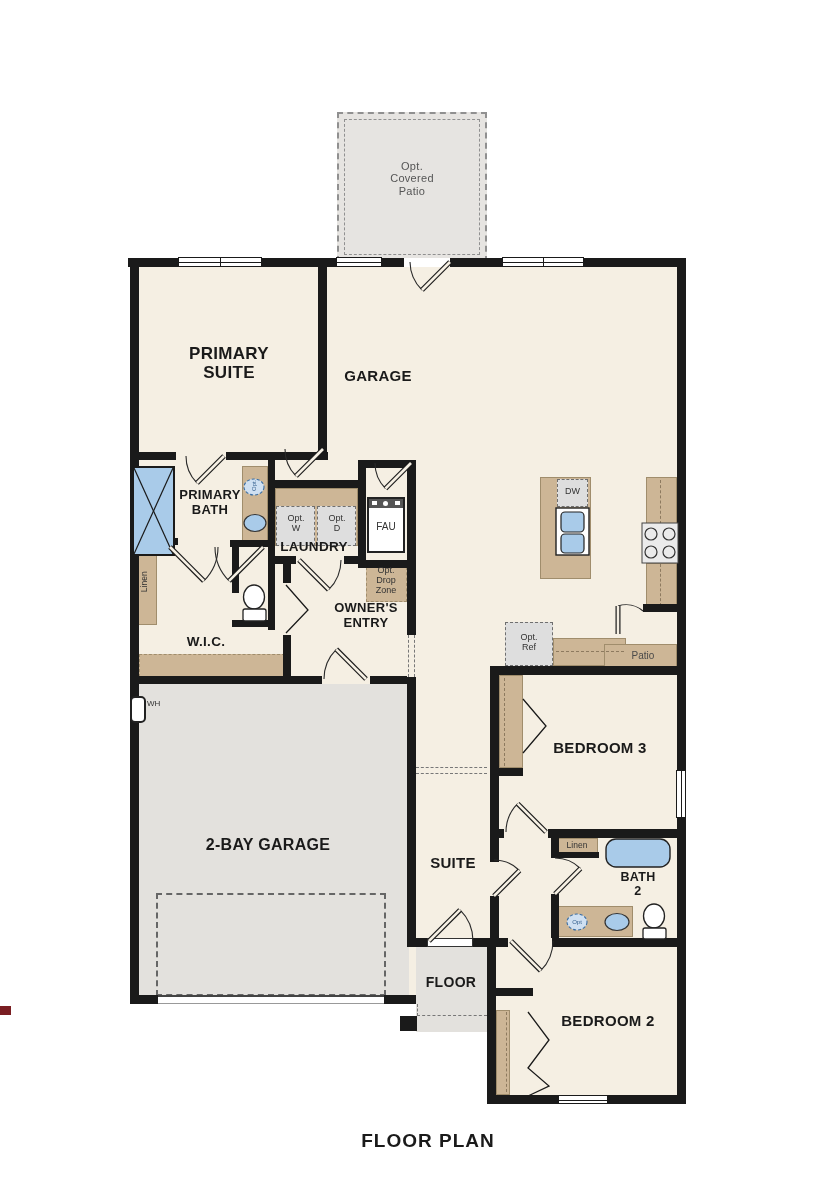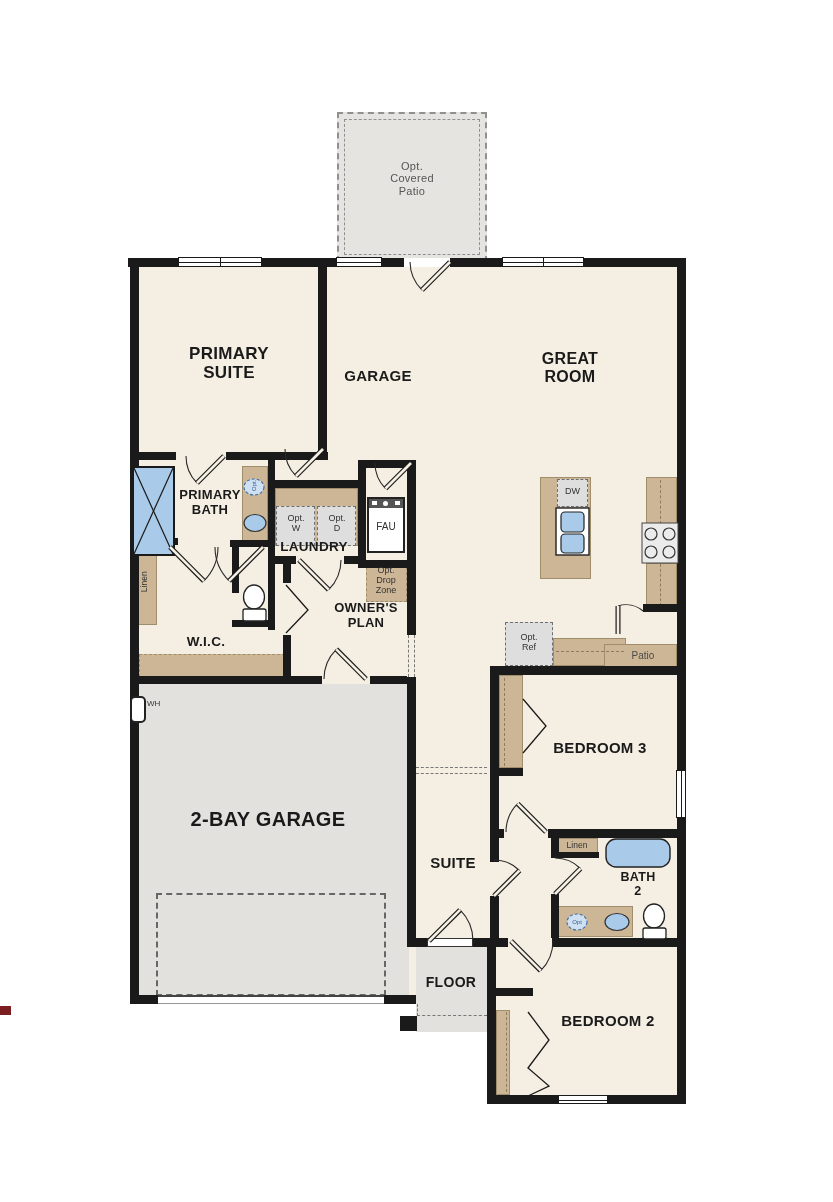--- a/index.html
+++ b/index.html
@@ -254,29 +254,27 @@
       <polyline points="528,1012 549,1040 528,1068 549,1086 528,1096"></polyline>
     </g>
   </svg>
 
   <div class="lbl" style="left:372px;top:160px;width:80px;font-size:11px;font-weight:400;color:#555;">Opt.
 Covered
 Patio</div>
   <div class="lbl" style="left:149px;top:344px;width:160px;font-size:17px;">PRIMARY
 SUITE</div>
   <div class="lbl" style="left:328px;top:368px;width:100px;font-size:15px;">GARAGE</div>
-  <div class="lbl" style="left:510px;top:350px;width:120px;font-size:16px;">GREAT
-ROOM</div>
   <div class="lbl" style="left:170px;top:488px;width:80px;font-size:13px;">PRIMARY
 BATH</div>
   <div class="lbl" style="left:266px;top:539px;width:96px;font-size:13.5px;">LAUNDRY</div>
   <div class="lbl" style="left:316px;top:601px;width:100px;font-size:13px;">OWNER'S
-PLAN</div>
+ENTRY</div>
   <div class="lbl" style="left:176px;top:634px;width:60px;font-size:13.5px;">W.I.C.</div>
-  <div class="lbl" style="left:178px;top:808px;width:180px;font-size:20px;">2-BAY GARAGE</div>
+  <div class="lbl" style="left:178px;top:836px;width:180px;font-size:16px;">2-BAY GARAGE</div>
   <div class="lbl" style="left:416px;top:855px;width:74px;font-size:15px;">SUITE</div>
   <div class="lbl" style="left:530px;top:740px;width:140px;font-size:15px;">BEDROOM 3</div>
   <div class="lbl" style="left:612px;top:870px;width:52px;font-size:12.5px;">BATH
 2</div>
   <div class="lbl" style="left:416px;top:975px;width:70px;font-size:14px;">FLOOR</div>
   <div class="lbl" style="left:538px;top:1013px;width:140px;font-size:15px;">BEDROOM 2</div>
   <div class="sm" style="left:612px;top:650px;width:62px;font-size:10px;color:#4a4a4a;">Patio</div>
 
   <div class="sm" style="left:125px;top:577px;width:40px;font-size:8.5px;transform:rotate(-90deg);">Linen</div>
   <div class="sm" style="left:556px;top:841px;width:42px;font-size:8.5px;">Linen</div>
@@ -287,15 +285,16 @@
   <div class="sm" style="left:363px;top:565px;width:46px;font-size:9px;">Opt.
 Drop
 Zone</div>
   <div class="sm" style="left:557px;top:486px;width:31px;font-size:9px;">DW</div>
   <div class="sm" style="left:506px;top:632px;width:46px;font-size:9px;">Opt.
 Ref</div>
   <div class="sm" style="left:147px;top:700px;width:22px;font-size:8px;text-align:left;">WH</div>
   <div class="sm" style="left:246px;top:482px;width:16px;font-size:6px;color:#335e8d;transform:rotate(-90deg);">Opt.</div>
   <div class="sm" style="left:569px;top:919px;width:16px;font-size:6px;color:#335e8d;">Opt</div>
 
+  <div class="lbl" style="left:318px;top:1130px;width:220px;font-size:19px;letter-spacing:1px;">FLOOR PLAN</div>
 
   <div class="abs" style="left:0;top:1006px;width:11px;height:9px;background:#7a1e22;"></div>
 </div>
 
 </body></html>

